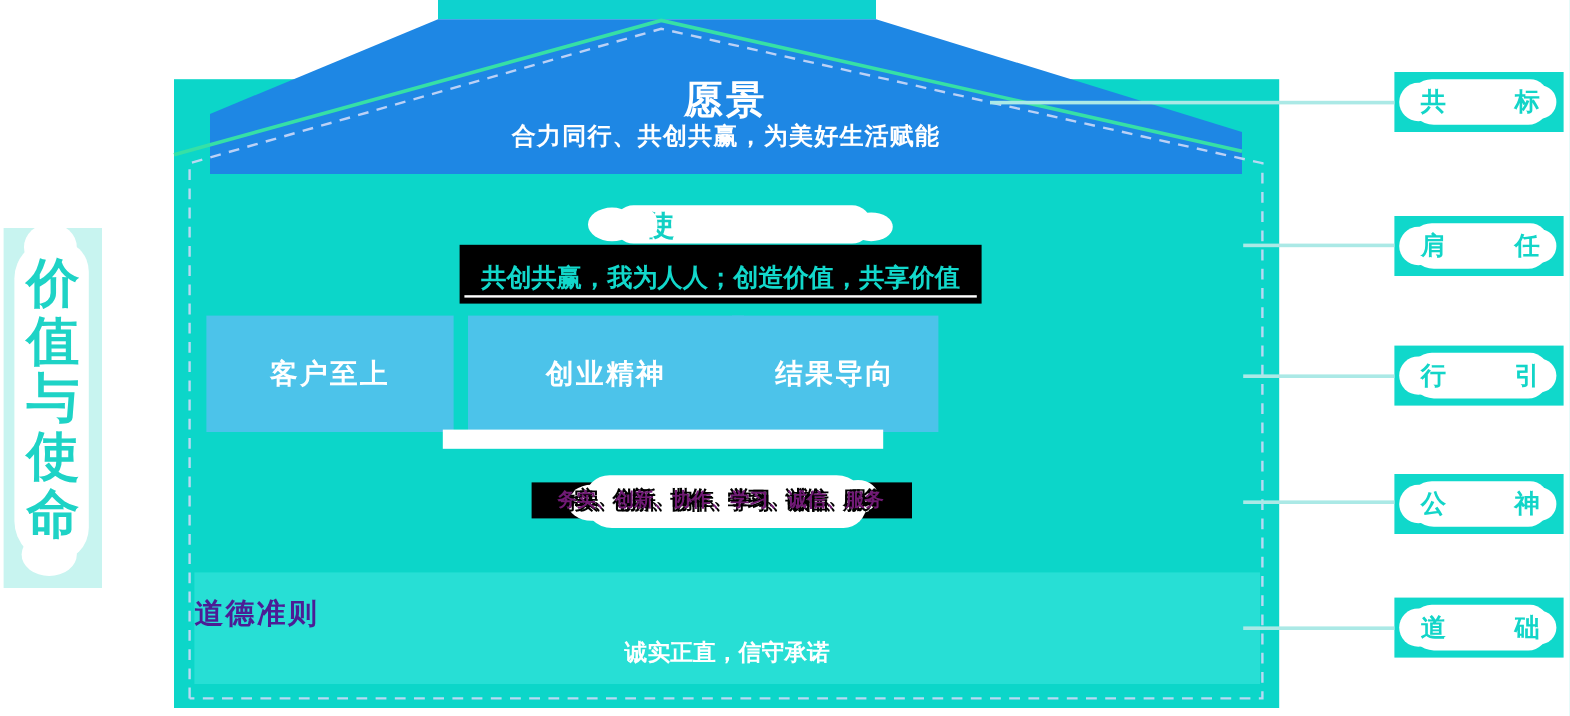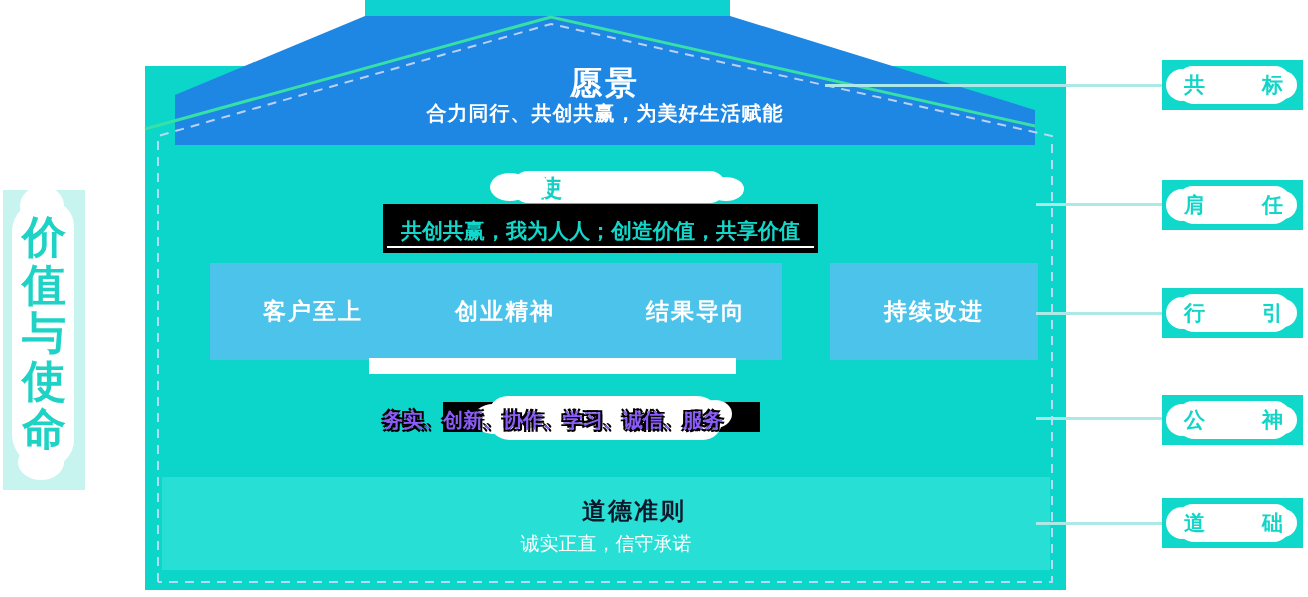--- a/index.html
+++ b/index.html
@@ -30,45 +30,45 @@
 
   .mission-bar{left:383px;top:204px;width:435px;height:49px;background:#000;z-index:3;}
   .mission-text{left:383px;top:217px;width:435px;text-align:center;color:#12d8cb;
                 font-size:21px;font-weight:bold;z-index:4;}
   .mission-underline{left:387px;top:246px;width:427px;height:2px;background:#fff;z-index:4;}
 
   
   .vbox{top:263px;height:97px;background:#4cc3ea;z-index:3;display:flex;
         align-items:center;justify-content:center;color:#fff;font-size:23px;
         font-weight:bold;letter-spacing:2px;}
-  .vbox1{left:172px;width:206px;margin-left:38px;}
+  .vbox1{left:172px;width:206px;}
   .vbox2{left:390px;width:230px;}
   .vbox3{left:610px;width:172px;}
   .vbox4{left:830px;width:208px;}
 
   .white-patch{left:369px;top:358px;width:367px;height:16px;background:#fff;z-index:4;}
 
   
   .spirit-bar{left:443px;top:402px;width:317px;height:30px;background:#000;z-index:3;}
   .spirit-blob{left:487px;top:396px;width:235px;height:44px;background:#fff;
                border-radius:22px 26px 20px 24px;z-index:4;}
   .spirit-blob::before{content:"";position:absolute;left:-14px;top:8px;width:40px;height:30px;
                background:#fff;border-radius:50%;}
   .spirit-blob::after{content:"";position:absolute;right:-10px;top:4px;width:34px;height:28px;
                background:#fff;border-radius:50%;}
-  .spirit-text{left:383px;top:407px;width:435px;text-align:left;color:#8b5cf6;
-               font-size:20px;font-weight:bold;z-index:5;
+  .spirit-text{left:383px;top:407px;width:435px;text-align:center;color:#701a75;
+               font-size:16px;font-weight:bold;z-index:5;
                text-shadow:-2px -2px 0 #000,2px -2px 0 #000,-2px 2px 0 #000,2px 2px 0 #000;}
 
   
   .ethics-box{left:162px;top:477px;width:888px;height:93px;background:#27dfd5;z-index:3;}
-  .ethics-title{left:162px;top:495px;width:888px;text-align:center;color:#0f172a;
-                font-size:24px;font-weight:bold;letter-spacing:2px;z-index:4;padding-left:28px;}
+  .ethics-title{left:162px;top:495px;width:888px;color:#4c1d95;
+                font-size:24px;font-weight:bold;letter-spacing:2px;z-index:4;}
   .ethics-sub{left:162px;top:531px;width:888px;text-align:center;color:#fff;
-              font-size:19px;font-weight:normal;z-index:4;}
+              font-size:19px;font-weight:bold;z-index:4;}
 
   
   .left-panel{left:3px;top:190px;width:82px;height:300px;background:#c8f4f0;z-index:1;}
   .left-blob{left:12px;top:200px;width:62px;height:268px;background:#fff;
              border-radius:34px 28px 30px 36px;z-index:2;}
   .left-blob::before{content:"";position:absolute;left:8px;top:-14px;width:44px;height:40px;
              background:#fff;border-radius:50%;}
   .left-blob::after{content:"";position:absolute;left:6px;bottom:-12px;width:46px;height:36px;
              background:#fff;border-radius:50%;}
   .left-char{left:18px;width:52px;text-align:center;font-size:44px;font-weight:bold;
@@ -122,23 +122,20 @@
 
   <div class="abs vbox vbox1">
     <span>客户至上</span>
   </div>
   <div class="abs vbox vbox2">
     <span>创业精神</span>
   </div>
   <div class="abs vbox vbox3">
     <span>结果导向</span>
   </div>
-  <div class="abs vbox vbox4">
-    <span>持续改进</span>
-  </div>
 
   <div class="abs white-patch"></div>
 
   <div class="abs spirit-bar"></div>
   <div class="abs spirit-blob"></div>
   <div class="abs spirit-text">务实、创新、协作、学习、诚信、服务</div>
 
   <div class="abs ethics-box"></div>
   <div class="abs ethics-title">道德准则</div>
   <div class="abs ethics-sub">诚实正直，信守承诺</div>

